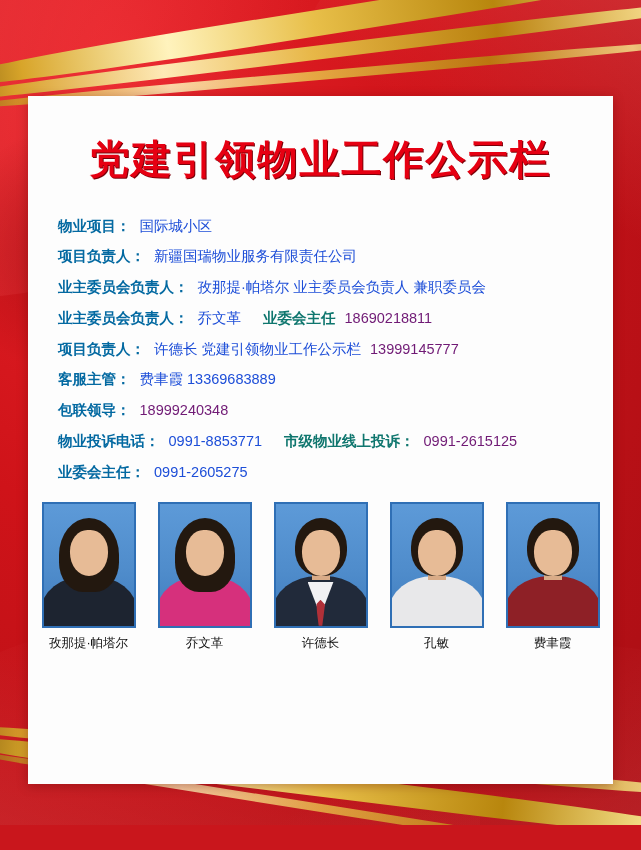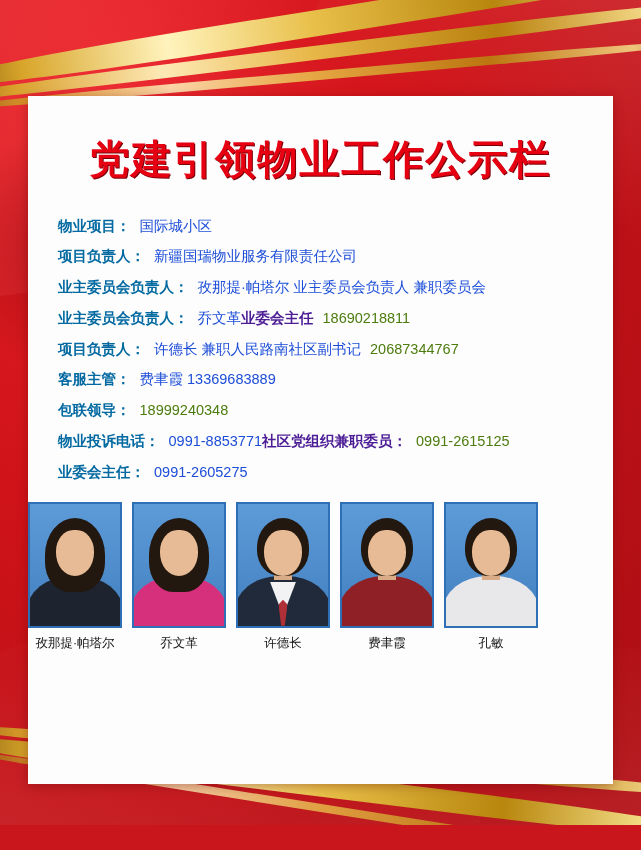--- a/index.html
+++ b/index.html
@@ -152,33 +152,35 @@
     font-weight: bold;
     color: #0369a1;
   }
   .val {
     font-weight: normal;
     color: #1d4ed8;
     margin-left: 9px;
   }
   .val2 {
     font-weight: bold;
-    color: #4c1d95;
+    color: #0f766e;
+    margin-left: 22px;
   }
   .val3 {
     font-weight: normal;
-    color: #4d7c0f;
+    color: #701a75;
     margin-left: 9px;
   }
   .row.cont .lbl { font-weight: bold; }
 
   
   .photos {
     display: flex;
-    gap: 10px;
+    justify-content: center;
+    gap: 22px;
     margin: 14px 0 0 0;
   }
   .pcell {
     width: 94px;
     text-align: center;
   }
   .frame {
     width: 94px;
     height: 126px;
     border: 2px solid #2f6fb5;
@@ -302,38 +304,38 @@
 
       <div class="row">
         <span class="lbl">业主委员会负责人：</span>
         <span class="val">乔文革</span>
         <span class="val2">业委会主任</span>
         <span class="val3">18690218811</span>
       </div>
 
       <div class="row">
         <span class="lbl">项目负责人：</span>
-        <span class="val">许德长  兼职人民路南社区副书记</span>
-        <span class="val3">20687344767</span>
+        <span class="val">许德长  党建引领物业工作公示栏</span>
+        <span class="val3">13999145777</span>
       </div>
 
       <div class="row">
         <span class="lbl">客服主管：</span>
         <span class="val">费聿霞 13369683889</span>
       </div>
 
       <div class="row">
         <span class="lbl">包联领导：</span>
         <span class="val3">18999240348</span>
       </div>
 
       <div class="row">
         <span class="lbl">物业投诉电话：</span>
         <span class="val">0991-8853771</span>
-        <span class="val2">社区党组织兼职委员：</span>
+        <span class="val2">市级物业线上投诉：</span>
         <span class="val3">0991-2615125</span>
       </div>
 
 
       <div class="row">
         <span class="lbl">业委会主任：</span>
         <span class="val">0991-2605275</span>
       </div>
 
     </div>
@@ -371,35 +373,35 @@
           <div class="tie"></div>
           <div class="hair"></div>
           <div class="face"></div>
         </div>
         <div class="pname">许德长</div>
       </div>
 
       <div class="pcell">
         <div class="frame">
           <div class="ph"></div>
+          <div class="body b-white"></div>
+          <div class="neck"></div>
+          <div class="hair"></div>
+          <div class="face"></div>
+        </div>
+        <div class="pname">孔敏</div>
+      </div>
+
+      <div class="pcell">
+        <div class="frame">
+          <div class="ph"></div>
           <div class="body b-red"></div>
           <div class="neck"></div>
           <div class="hair"></div>
           <div class="face"></div>
         </div>
         <div class="pname">费聿霞</div>
       </div>
 
-      <div class="pcell">
-        <div class="frame">
-          <div class="ph"></div>
-          <div class="body b-white"></div>
-          <div class="neck"></div>
-          <div class="hair"></div>
-          <div class="face"></div>
-        </div>
-        <div class="pname">孔敏</div>
-      </div>
-
     </div>
 
   </div>
 </div>
 
 </body></html>

